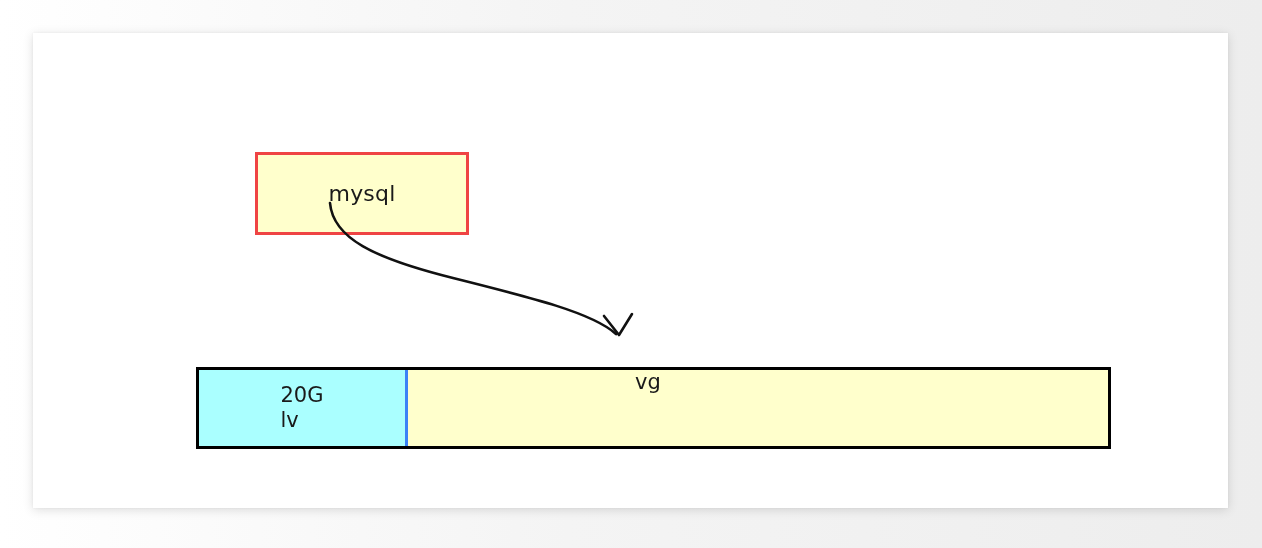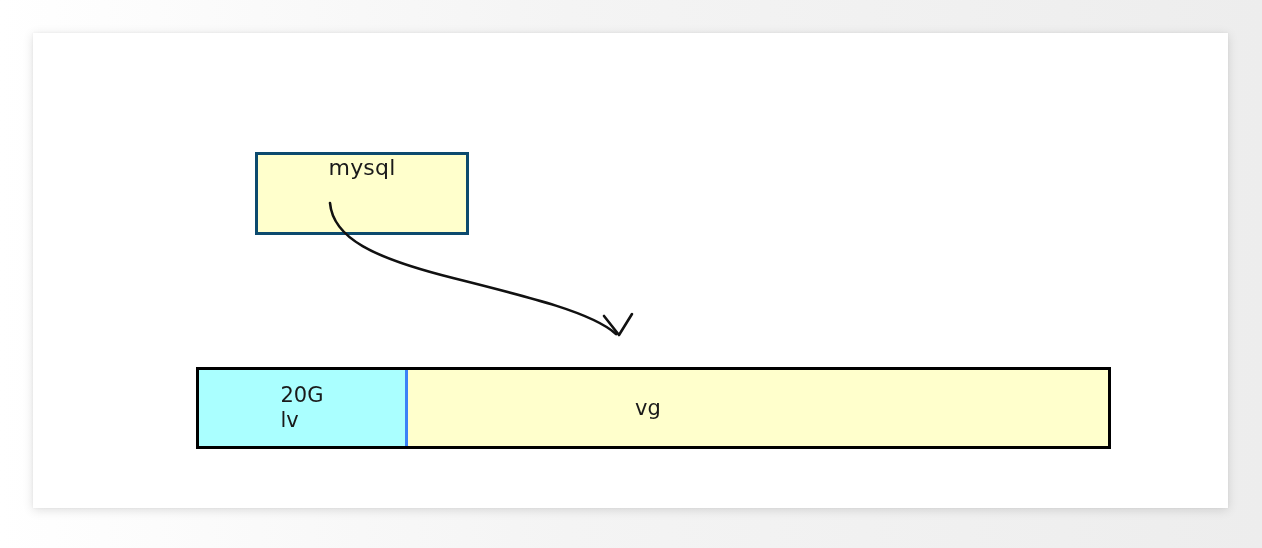--- a/index.html
+++ b/index.html
@@ -30,23 +30,23 @@
     width: 1195px;
     height: 475px;
     background: #ffffff;
     box-shadow: 0 2px 10px rgba(0,0,0,0.13), 0 0 2px rgba(0,0,0,0.06);
   }
 
   
   .node {
     position: absolute;
     box-sizing: border-box;
-    border: 3px solid #0c4a6e;
+    border: 3px solid #ef4444;
     display: flex;
-    align-items: flex-start;
+    align-items: center;
     justify-content: center;
     color: #1a1a1a;
     letter-spacing: .2px;
   }
 
   #mysql-node {
     left: 222px;
     top: 119px;
     width: 214px;
     height: 83px;
@@ -82,21 +82,21 @@
     text-align: left;
     line-height: 1.18;
     font-size: 21px;
     color: #1a1a1a;
   }
 
   #vg-segment {
     flex: 1 1 auto;
     background: #ffffcc;
     display: flex;
-    align-items: center;
+    align-items: flex-start;
     justify-content: center;
   }
 
   #vg-segment .vg-text {
     font-size: 21px;
     color: #1a1a1a;
     position: relative;
     left: -110px;
   }
 

